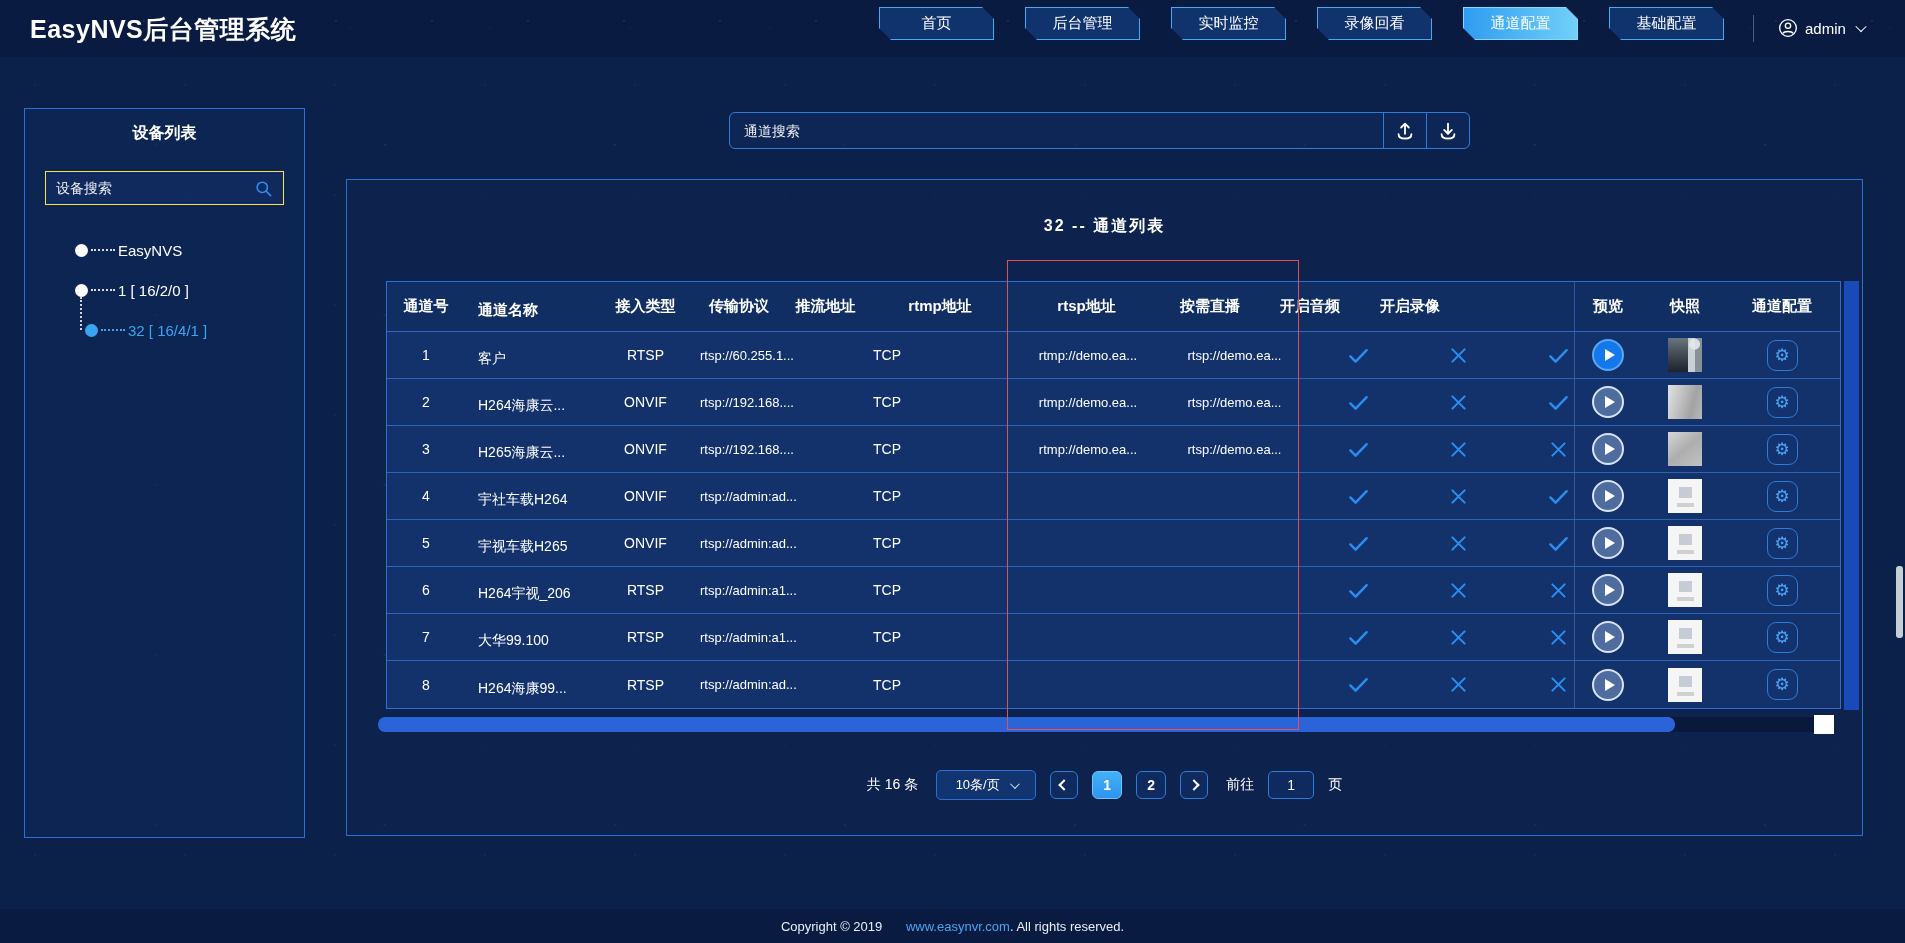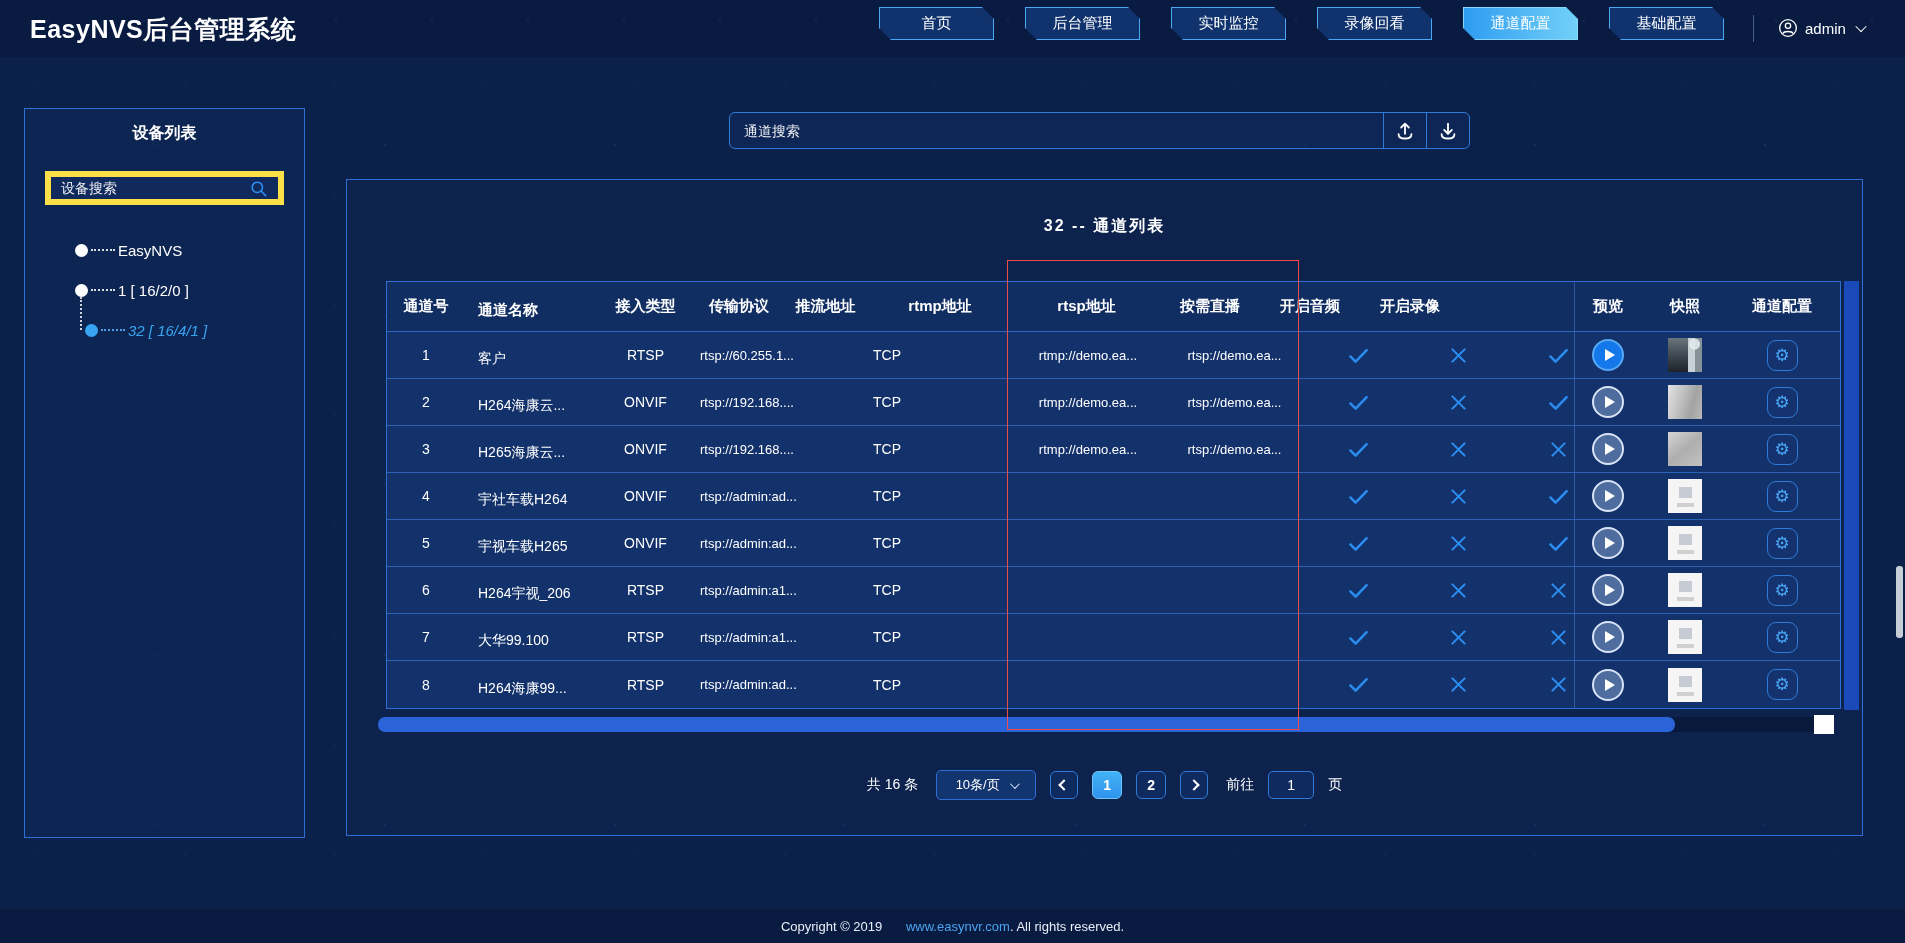--- a/index.html
+++ b/index.html
@@ -34,32 +34,32 @@
     clip-path:polygon(0 0, calc(100% - 12px) 0, 100% 12px, 100% 100%, 12px 100%, 0 calc(100% - 12px));
   }
   .nav-btn.active { background:linear-gradient(90deg,#2e9cf0,#72d0f8); border-color:#86d8f9; }
   .nav-divider { position:absolute; left:1753px; top:15px; width:1px; height:27px; background:rgba(145,175,225,.45); }
   .admin { position:absolute; left:1778px; top:14px; height:28px; display:flex; align-items:center; gap:7px; font-size:15px; cursor:pointer; }
   .chev-down { display:inline-block; width:8px; height:8px; border-right:1.5px solid #fff; border-bottom:1.5px solid #fff; transform:rotate(45deg) translate(-1px,-1px); margin-left:4px; }
 
   
   .sidebar { position:absolute; left:24px; top:108px; width:281px; height:730px; background:rgba(15,41,90,.55); border:1px solid #2e6fd6; }
   .sidebar-title { margin-top:14px; text-align:center; font-size:16px; font-weight:600; }
-  .device-search { position:absolute; left:20px; top:62px; width:239px; height:34px; border:6px solid #fde047; background:rgba(17,43,94,.9); display:flex; align-items:center; padding:0 10px; }
+  .device-search { position:absolute; left:20px; top:62px; width:239px; height:34px; border:1px solid #fde047; background:rgba(17,43,94,.9); display:flex; align-items:center; padding:0 10px; }
   .device-search input { flex:1; border:none; outline:none; background:transparent; color:#fff; font-size:14px; }
   input::placeholder { color:rgba(255,255,255,.92); }
   .tree { position:absolute; left:0; top:121px; right:0; }
   .tree-item { position:relative; height:40px; display:flex; align-items:center; cursor:pointer; }
   .tree-item.indent0 { padding-left:50px; }
   .tree-item.indent1 { padding-left:60px; }
   .bullet { width:13px; height:13px; border-radius:50%; background:#fff; flex-shrink:0; }
   .dots { width:24px; border-top:2px dotted rgba(255,255,255,.85); margin:0 3px; }
   .tree-item .label { font-size:15px; color:#fff; }
   .tree-item.selected .bullet { background:#38a5f2; }
-  .tree-item.selected .label { color:#38a5f2;font-style:italic; }
+  .tree-item.selected .label { color:#38a5f2; }
   .tree-item.selected .dots { border-top-color:rgba(86,170,245,.9); }
   .v-connector { position:absolute; left:55px; top:67px; height:33px; border-left:2px dotted rgba(255,255,255,.8); }
 
   
   .toolbar { position:absolute; left:729px; top:112px; width:741px; height:37px; border:1px solid #2f7bd9; border-radius:6px; background:rgba(17,43,94,.55); display:flex; overflow:hidden; }
   .toolbar input { flex:1; background:transparent; border:none; outline:none; color:#fff; font-size:14px; padding-left:14px; }
   .tb-btn { width:43px; border-left:1px solid #2f7bd9; display:flex; align-items:center; justify-content:center; cursor:pointer; }
 
   
   .main-panel { position:absolute; left:346px; top:179px; width:1517px; height:657px; border:1px solid #2e6fd6; background:rgba(16,40,90,.35); }

